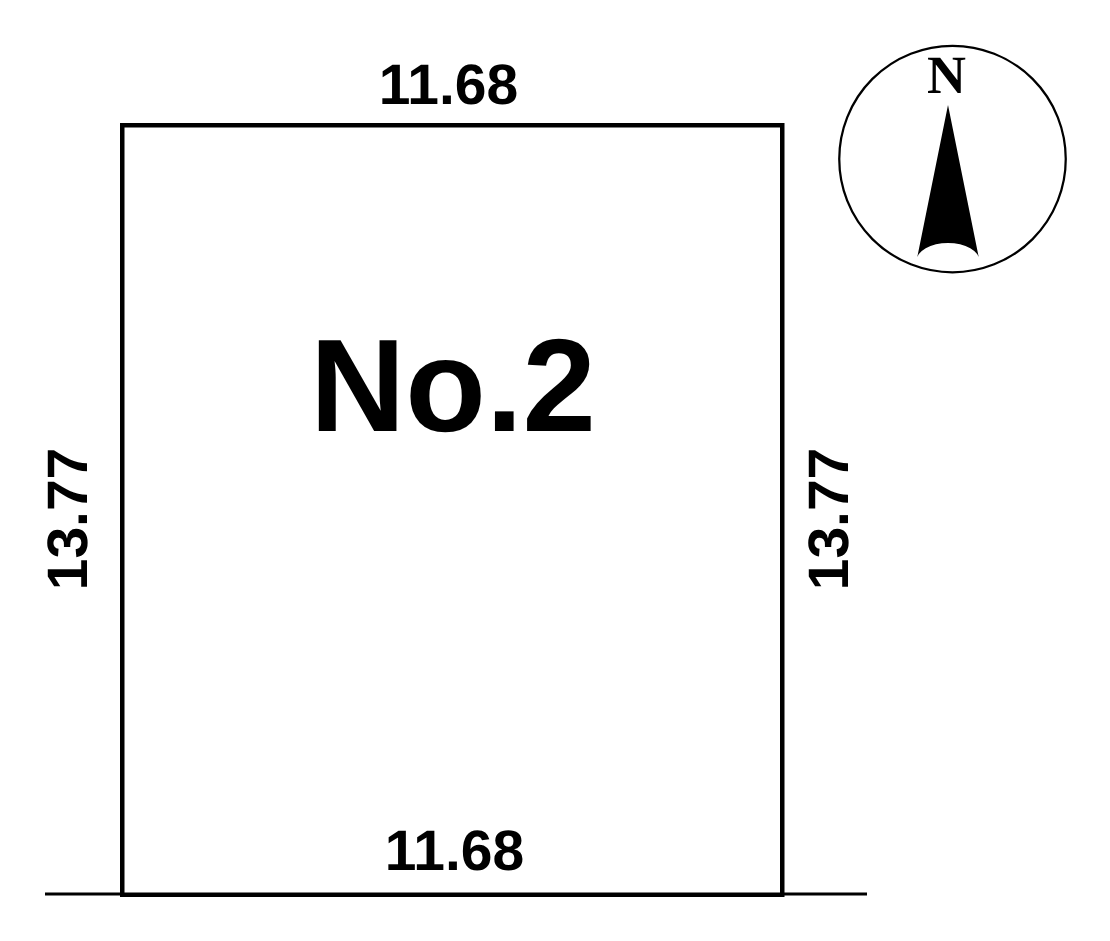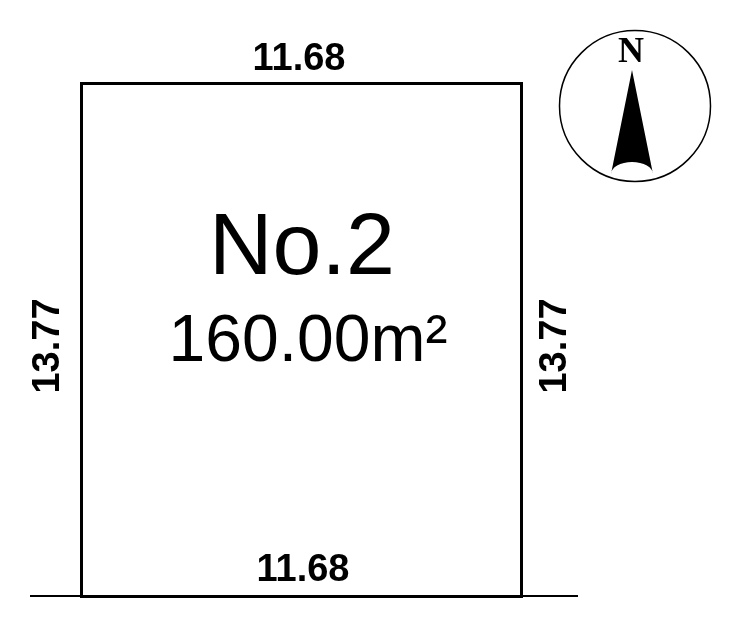--- a/index.html
+++ b/index.html
@@ -41,25 +41,26 @@
     transform: translate(-50%, -50%);
   }
   .dim-top    { left: 299px; top: 57px; }
   .dim-bottom { left: 303px; top: 568px; }
   .dim-left   { left: 46px;  top: 346px; transform: translate(-50%,-50%) rotate(-90deg); }
   .dim-right  { left: 553px; top: 346px; transform: translate(-50%,-50%) rotate(-90deg); }
 
   
   .center-text {
     position: absolute;
-    font-weight: normal;
+    font-weight: bold;
     line-height: 1;
     white-space: nowrap;
     transform: translate(-50%, -50%);
     letter-spacing: 0px;
+    margin-top: 13px;
   }
   .plot-label { left: 302px; top: 244px; font-size: 88px; }
   .plot-area  { left: 308px; top: 338px; font-size: 66px; }
   .plot-tsubo { left: 304px; top: 399px; font-size: 56px; }
 
   
   .compass {
     position: absolute;
     left: 556px; top: 26px;
     width: 158px; height: 160px;
@@ -80,21 +81,20 @@
 
   <div class="ext-line ext-left"></div>
   <div class="ext-line ext-right"></div>
 
   <div class="dim dim-top">11.68</div>
   <div class="dim dim-bottom">11.68</div>
   <div class="dim dim-left">13.77</div>
   <div class="dim dim-right">13.77</div>
 
   <div class="center-text plot-label">No.2</div>
-  <div class="center-text plot-area">160.00m²</div>
 
   <svg class="compass" viewBox="0 0 158 160">
     <circle cx="79" cy="80" r="75.5" fill="#ffffff" stroke="#000000" stroke-width="1.5"></circle>
     <path d="M76,44 L97,148 A21,12 0 0 0 55,148 Z" fill="#000000" stroke="none"></path>
     <text x="75" y="36" text-anchor="middle">N</text>
   </svg>
 
 </div>
 
 </body></html>

